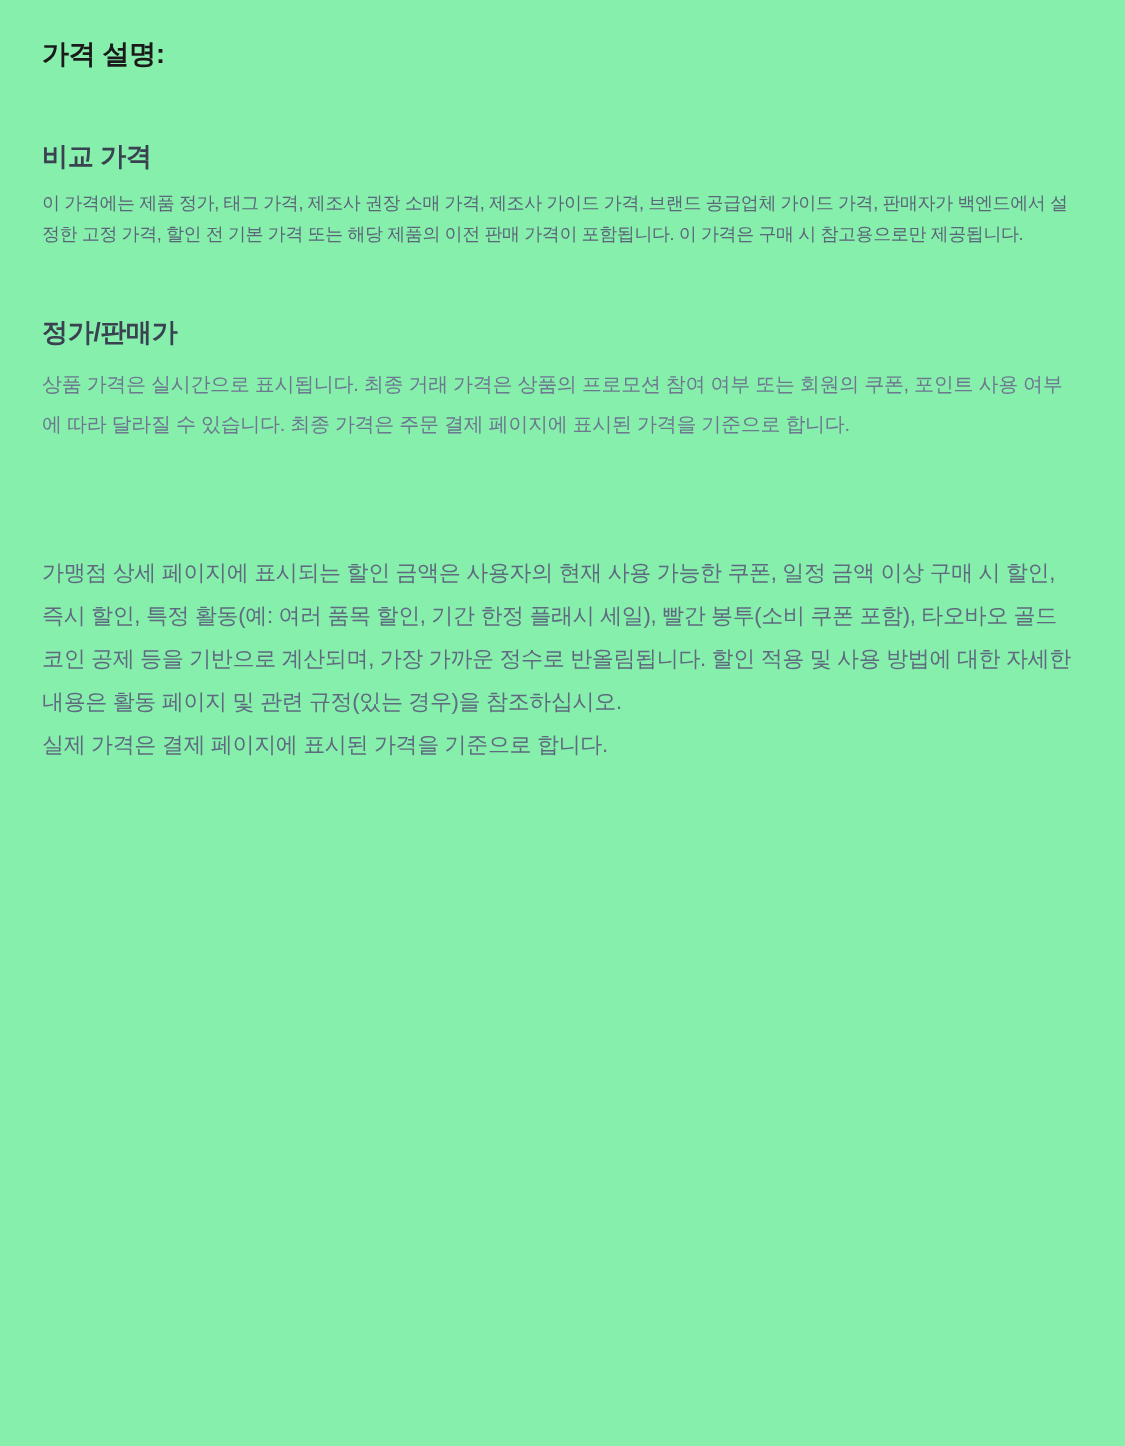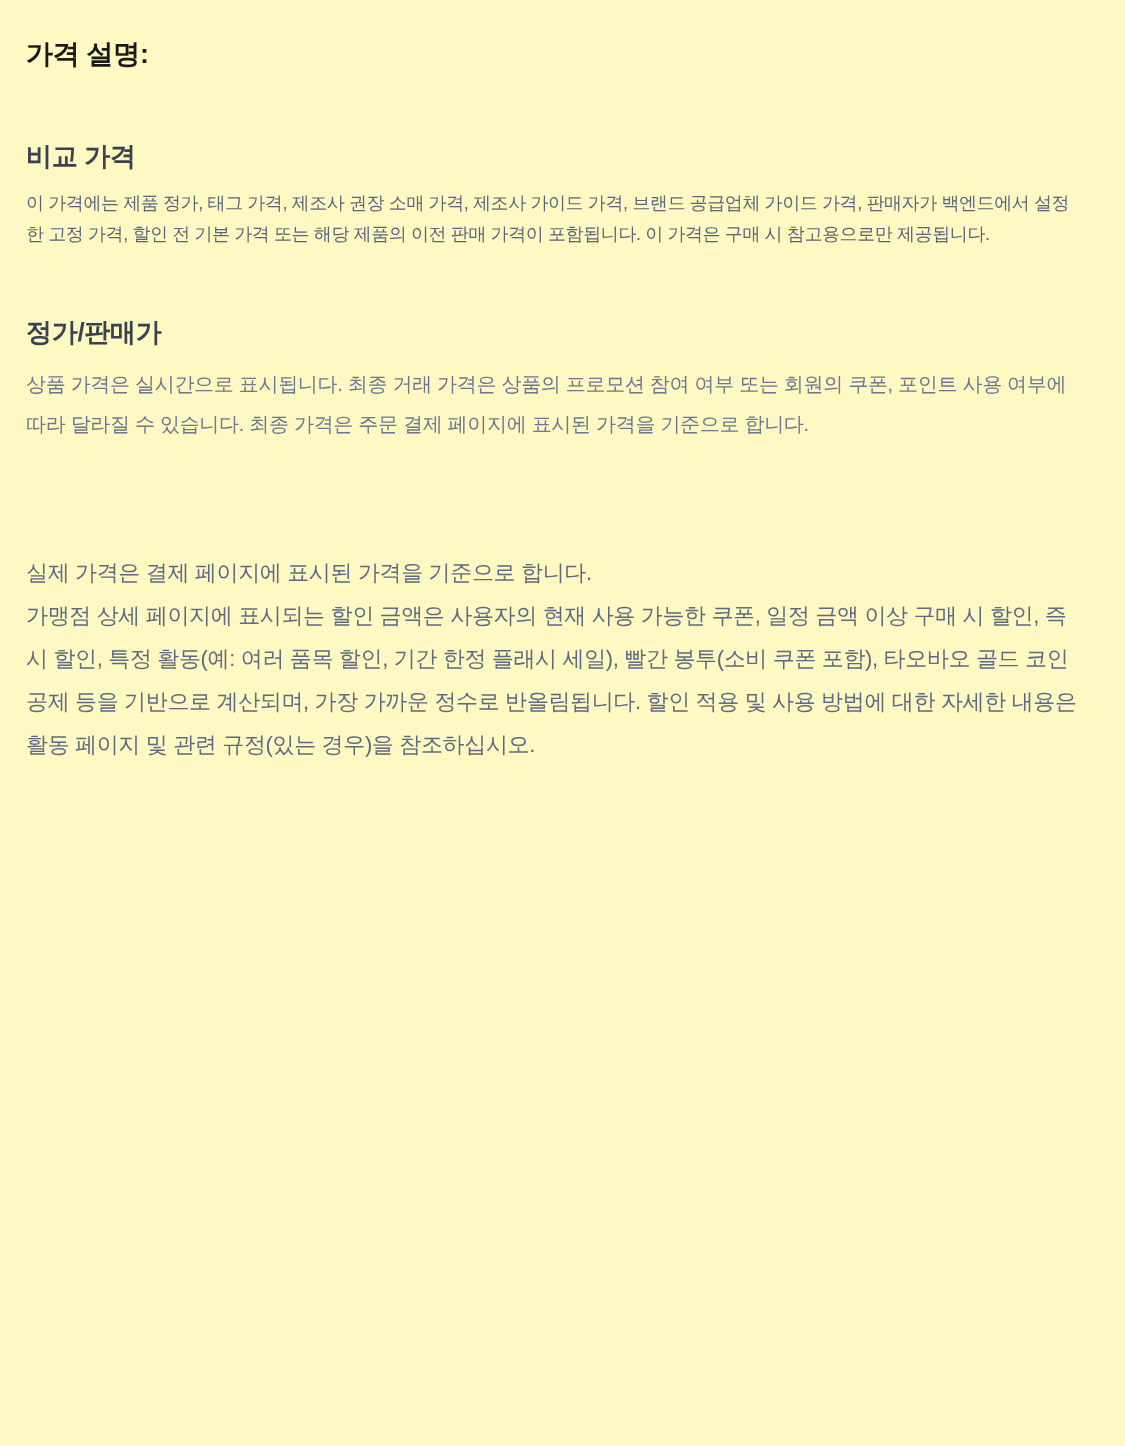--- a/index.html
+++ b/index.html
@@ -10,22 +10,22 @@
   body {
     width: 1125px;
     min-height: 1446px;
     font-family: "Liberation Sans", "DejaVu Sans", sans-serif;
     -webkit-font-smoothing: antialiased;
   }
   .page {
     box-sizing: border-box;
     width: 1125px;
     min-height: 1446px;
-    padding: 28px 46px 40px 26px;
-    background: #fef9c3;
+    padding: 28px 46px 40px 42px;
+    background: #86efac;
   }
 
   
   .doc-title {
     font-size: 27px;
     font-weight: 700;
     color: #1a1a1a;
     letter-spacing: -0.3px;
     margin: 8px 0 0 0;
     line-height: 1.4;
@@ -95,20 +95,20 @@
   </section>
 
   <section class="section">
     <h2 class="section-title">정가/판매가</h2>
     <p class="body-small para">상품 가격은 실시간으로 표시됩니다. 최종 거래 가격은 상품의 프로모션 참여 여부 또는 회원의 쿠폰, 포인트 사용 여부에 따라 달라질 수 있습니다. 최종 가격은 주문 결제 페이지에 표시된 가격을 기준으로 합니다.</p>
   </section>
 
   <div class="gap-large"></div>
 
   <section>
+    <p class="body-medium para">가맹점 상세 페이지에 표시되는 할인 금액은 사용자의 현재 사용 가능한 쿠폰, 일정 금액 이상 구매 시 할인, 즉시 할인, 특정 활동(예: 여러 품목 할인, 기간 한정 플래시 세일), 빨간 봉투(소비 쿠폰 포함), 타오바오 골드 코인 공제 등을 기반으로 계산되며, 가장 가까운 정수로 반올림됩니다. 할인 적용 및 사용 방법에 대한 자세한 내용은 활동 페이지 및 관련 규정(있는 경우)을 참조하십시오.</p>
     <p class="body-medium para">실제 가격은 결제 페이지에 표시된 가격을 기준으로 합니다.</p>
-    <p class="body-medium para">가맹점 상세 페이지에 표시되는 할인 금액은 사용자의 현재 사용 가능한 쿠폰, 일정 금액 이상 구매 시 할인, 즉시 할인, 특정 활동(예: 여러 품목 할인, 기간 한정 플래시 세일), 빨간 봉투(소비 쿠폰 포함), 타오바오 골드 코인 공제 등을 기반으로 계산되며, 가장 가까운 정수로 반올림됩니다. 할인 적용 및 사용 방법에 대한 자세한 내용은 활동 페이지 및 관련 규정(있는 경우)을 참조하십시오.</p>
   </section>
 
   <div class="gap-medium"></div>
 
 
 </div>
 
 </body></html>

